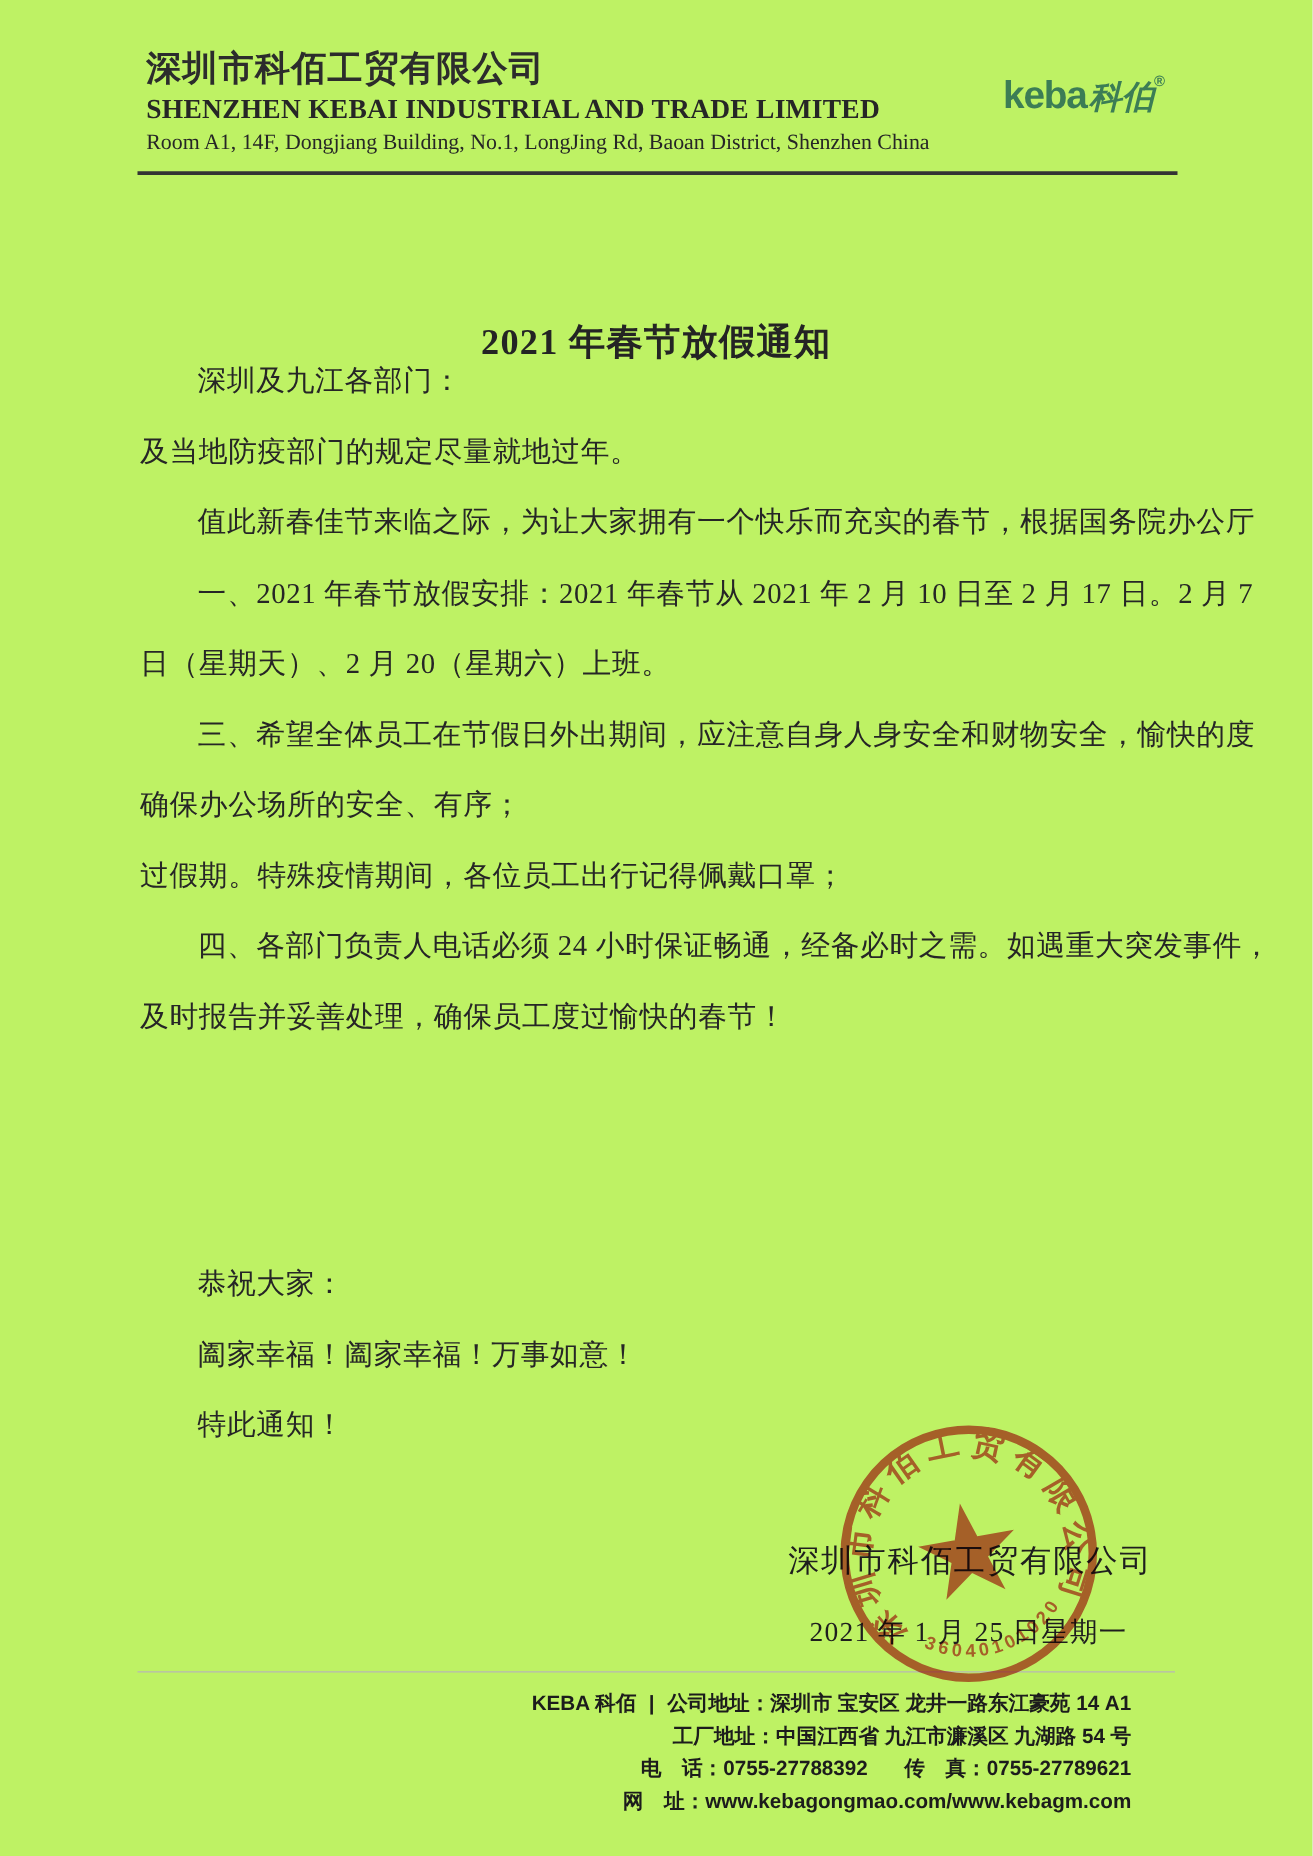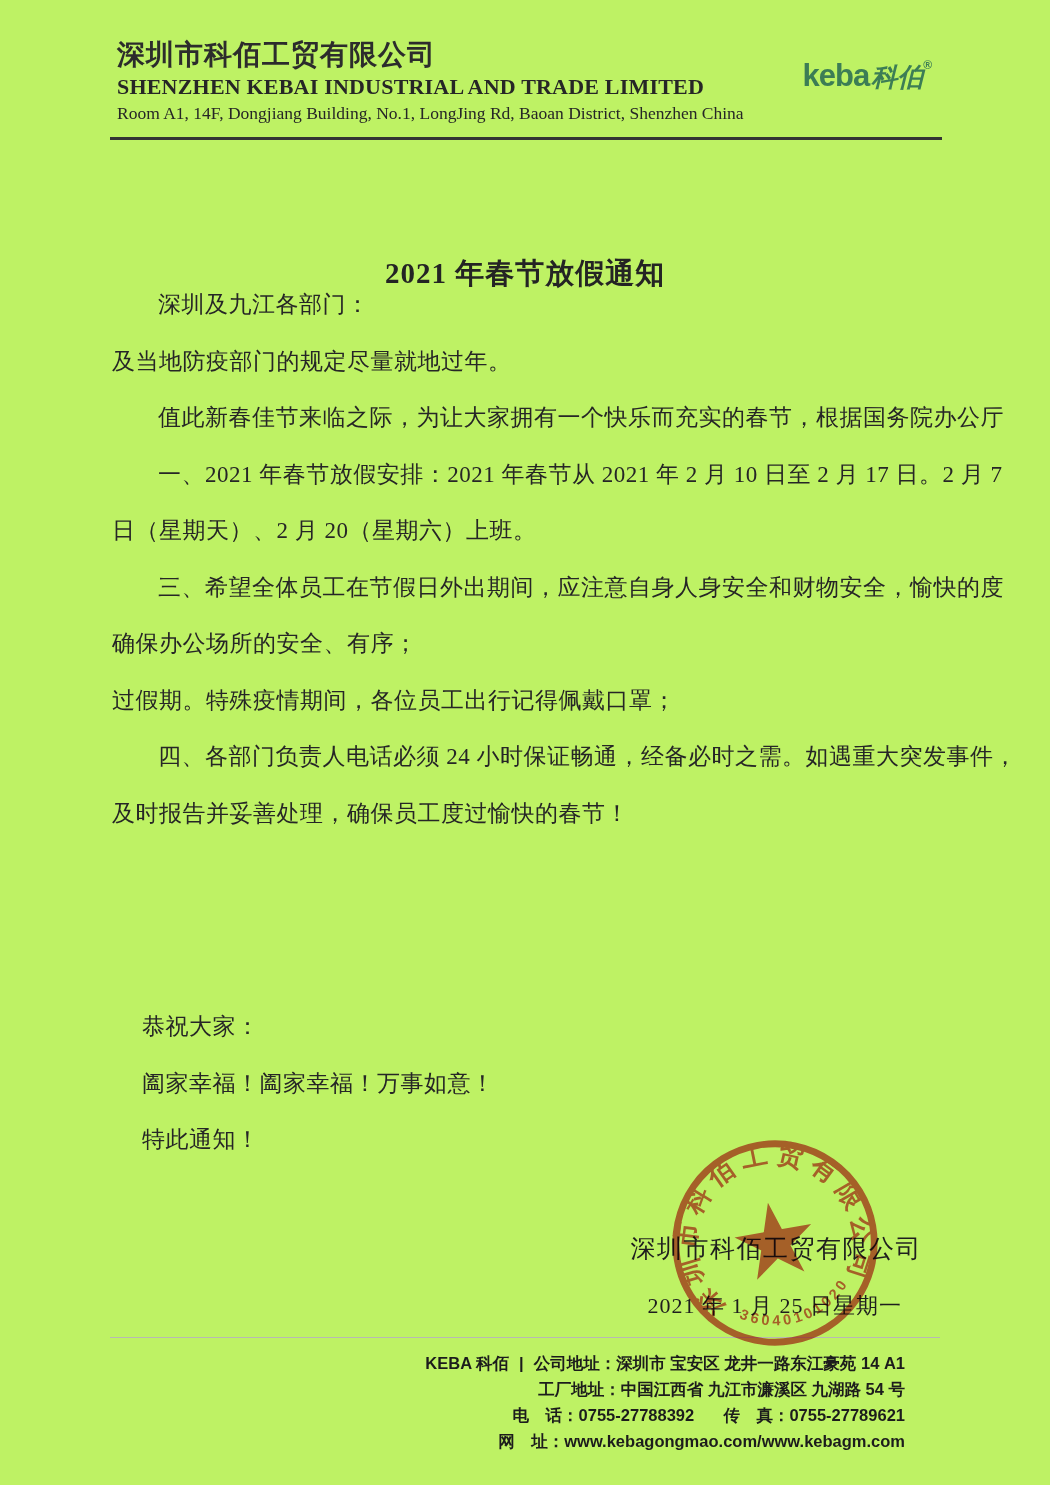--- a/index.html
+++ b/index.html
@@ -43,21 +43,21 @@
     text-align:center;font-weight:700;font-size:29px;color:#242424;
     letter-spacing:1px;
     margin-top:44px;
   }
   
   .body-block{
     position:absolute;left:112px;right:108px;top:277px;
     font-size:23px;color:#262626;letter-spacing:.5px;
   }
   .closing-block{
-    position:absolute;left:96px;right:108px;top:999px;
+    position:absolute;left:112px;right:108px;top:999px;
     font-size:23px;color:#262626;letter-spacing:.5px;
   }
   .line{height:56.5px;line-height:56.5px;white-space:nowrap;}
   .indent{padding-left:46px;}
   
   .sig-company{
     position:absolute;right:128px;top:1232px;
     font-size:25px;color:#1e1e1e;letter-spacing:1.5px;white-space:nowrap;
   }
   .sig-date{

